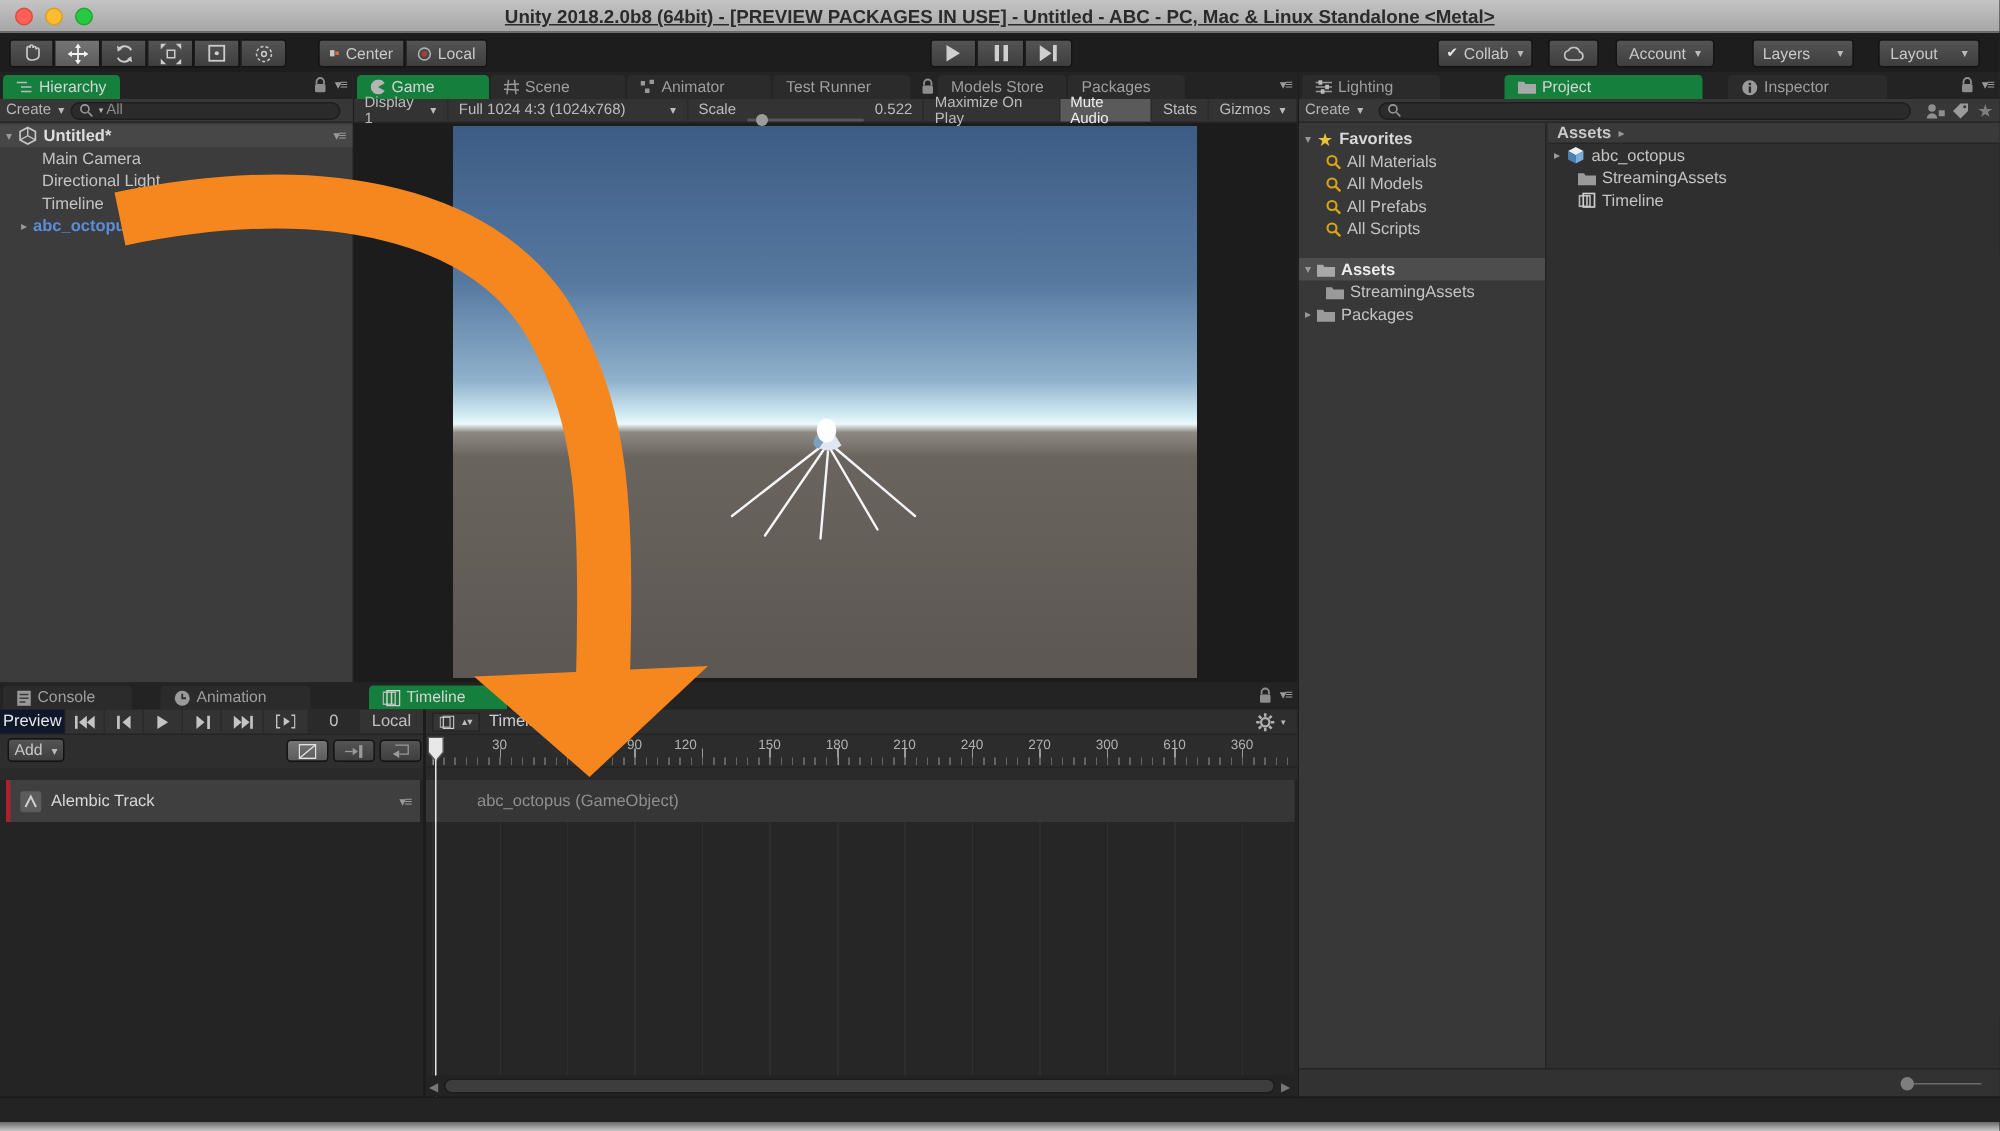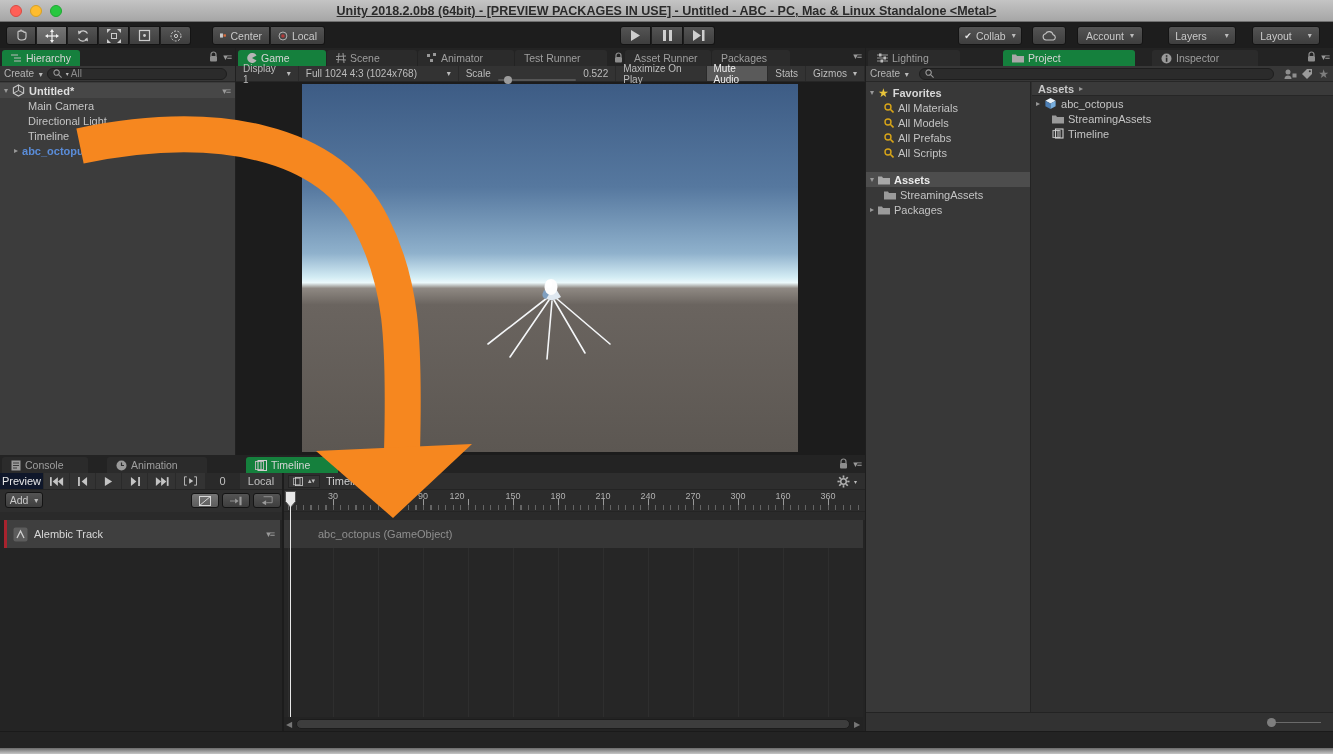--- a/index.html
+++ b/index.html
@@ -314,21 +314,21 @@
     <span class="tab" style="width:92px">
       <span>Test Runner</span>
     </span>
     <span style="display:flex;align-items:center;margin:0 2px 3px 6px">
       <svg width="9" height="11" viewBox="0 0 9 11">
           <path d="M2 5 V3.5 a2.5 2.5 0 0 1 5 0 V5" fill="none" stroke="#8d8d8d" stroke-width="1.2"></path>
           <rect x="1" y="5" width="7" height="5.5" rx="1" fill="#8d8d8d"></rect>
         </svg>
     </span>
     <span class="tab" style="width:86px">
-        <span>Asset Runner</span>
+        <span>Models Store</span>
       </span>
     <span class="tab" style="width:78px">
         <span>Packages</span>
       </span>
     <span class="chromebtns">
         <span class="menuglyph">▾≡</span>
       </span>
   </div>
   <div id="gamectrl">
     <span class="gseg">
@@ -674,21 +674,21 @@
     <span class="rnum" style="left:50px">30</span>
     <span class="rnum" style="left:95px">60</span>
     <span class="rnum" style="left:140px">90</span>
     <span class="rnum" style="left:174px">120</span>
     <span class="rnum" style="left:230px">150</span>
     <span class="rnum" style="left:275px">180</span>
     <span class="rnum" style="left:320px">210</span>
     <span class="rnum" style="left:365px">240</span>
     <span class="rnum" style="left:410px">270</span>
     <span class="rnum" style="left:455px">300</span>
-    <span class="rnum" style="left:500px">160</span>
+    <span class="rnum" style="left:500px">610</span>
     <span class="rnum" style="left:545px">360</span>
   </div>
 
   <div id="tgap"></div>
 
   <div id="trackhdr">
     <svg width="15" height="15" viewBox="0 0 15 15">
         <rect x="0.5" y="0.5" width="14" height="14" rx="2" fill="#5c5c5c"></rect>
         <path d="M4 11 L7.5 4 L11 11" fill="none" stroke="#cfcfcf" stroke-width="1.3"></path>
       </svg>

